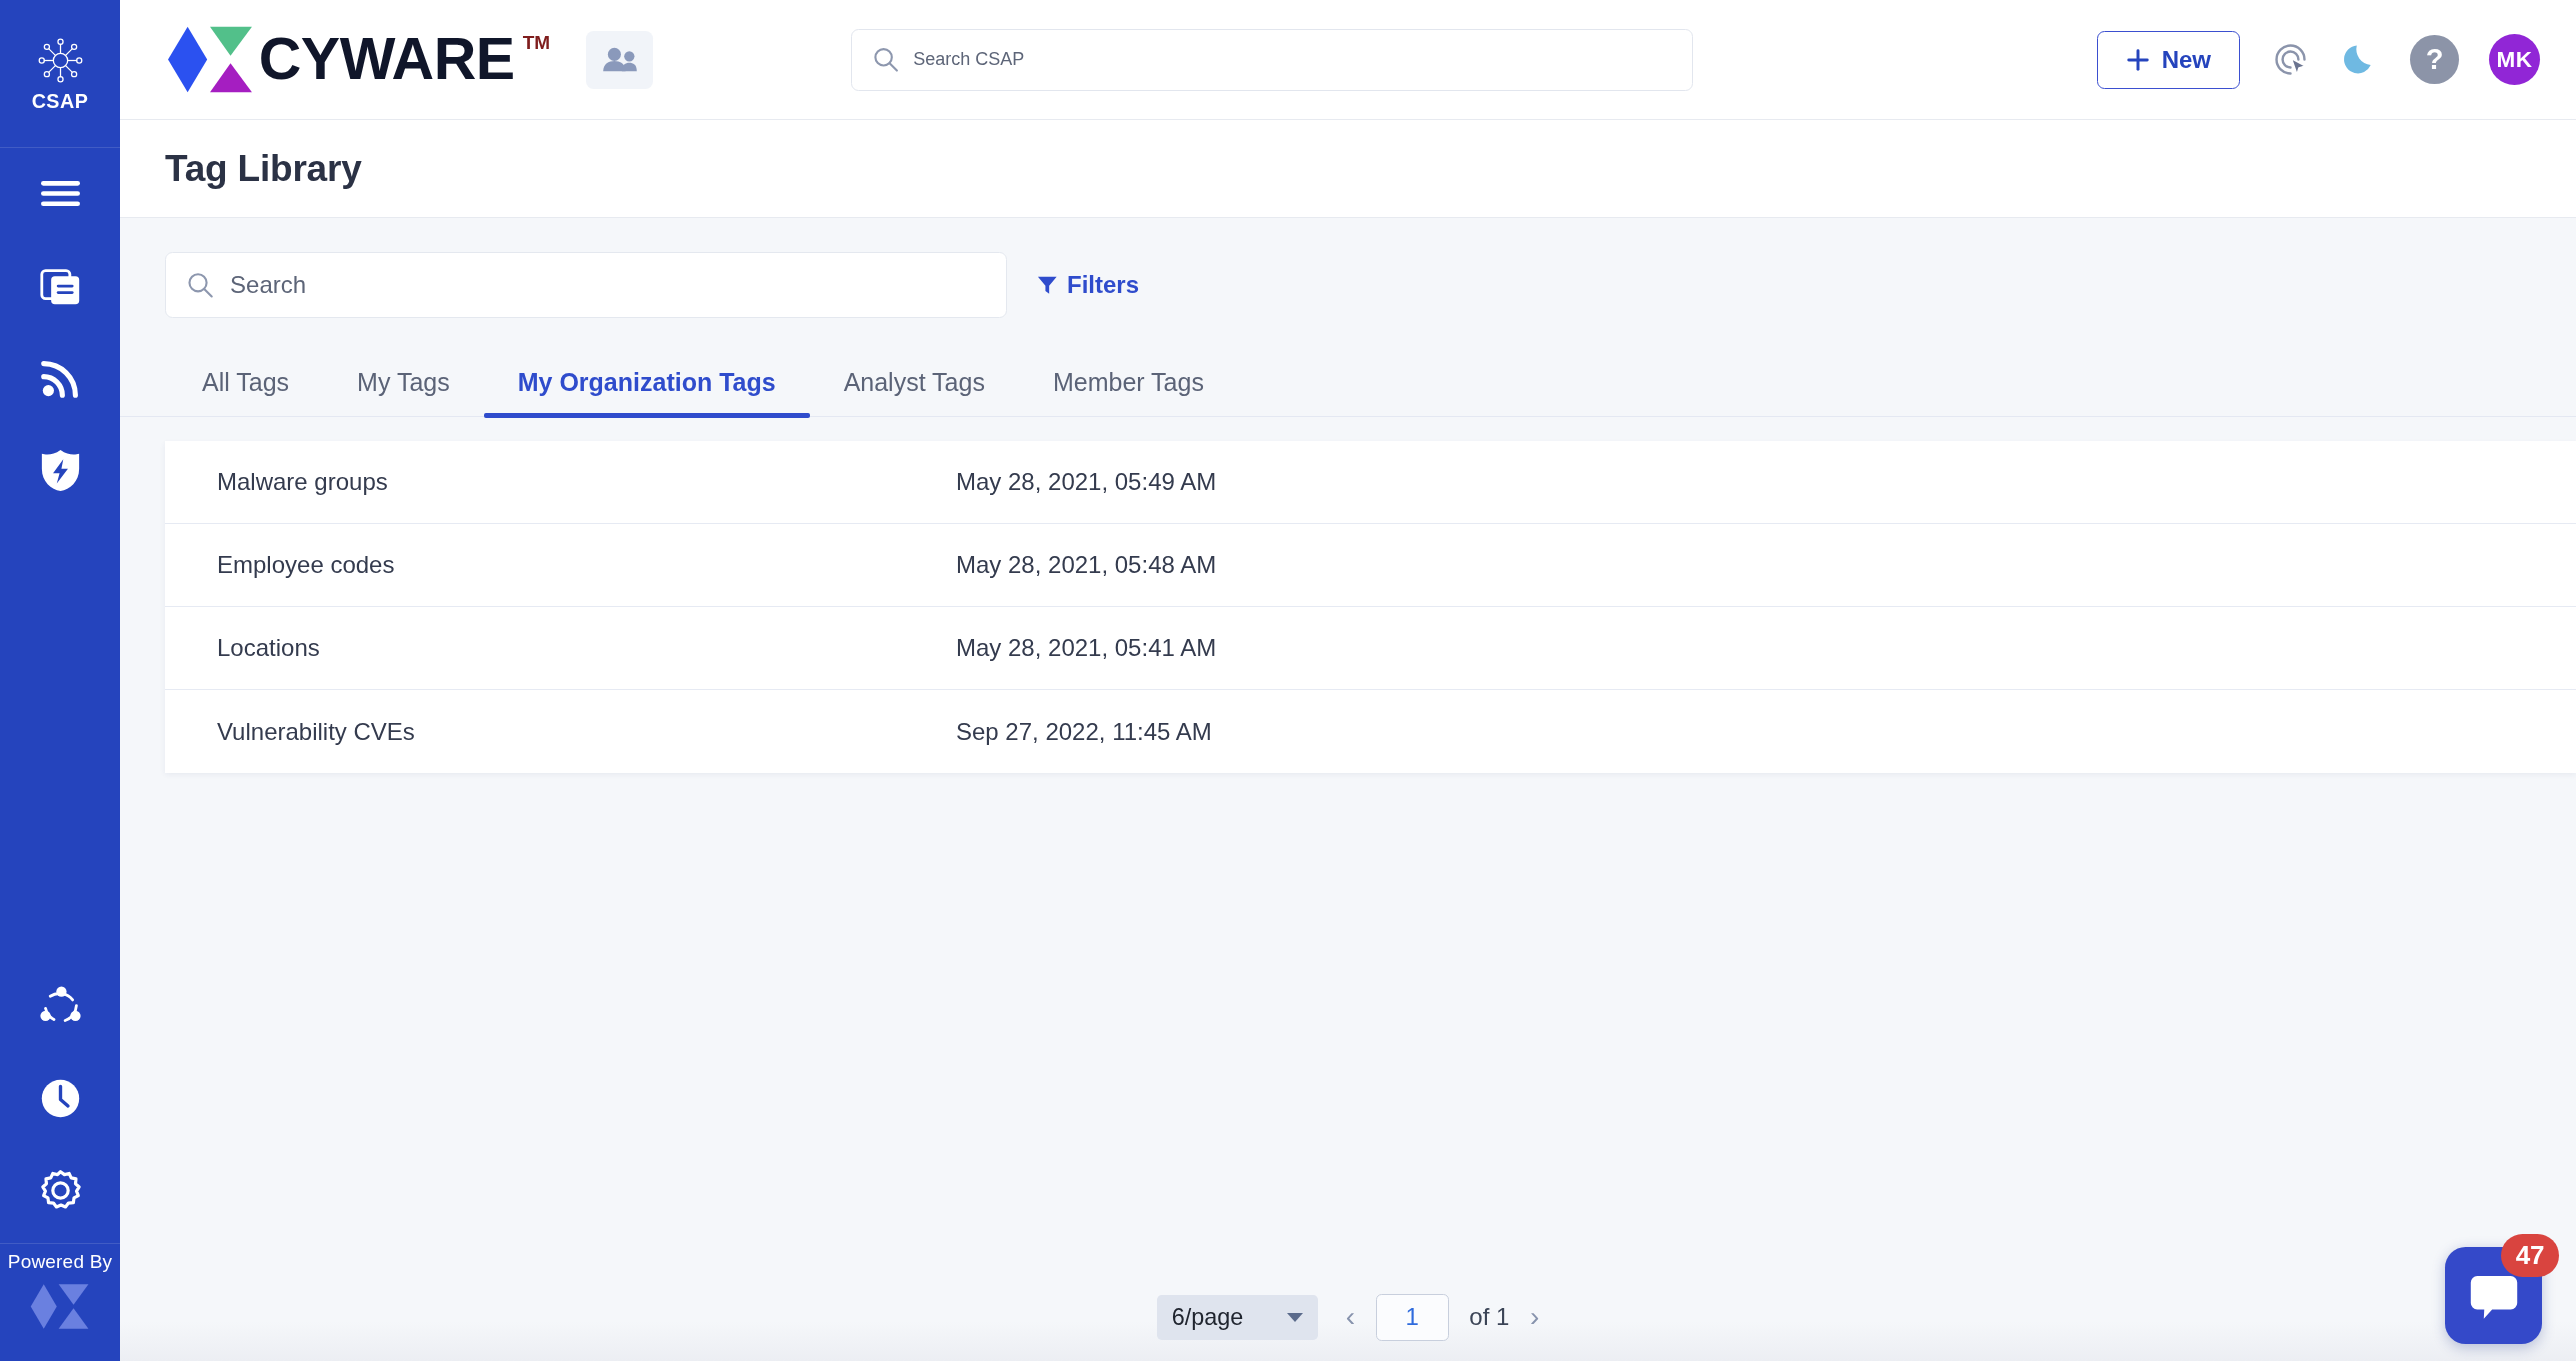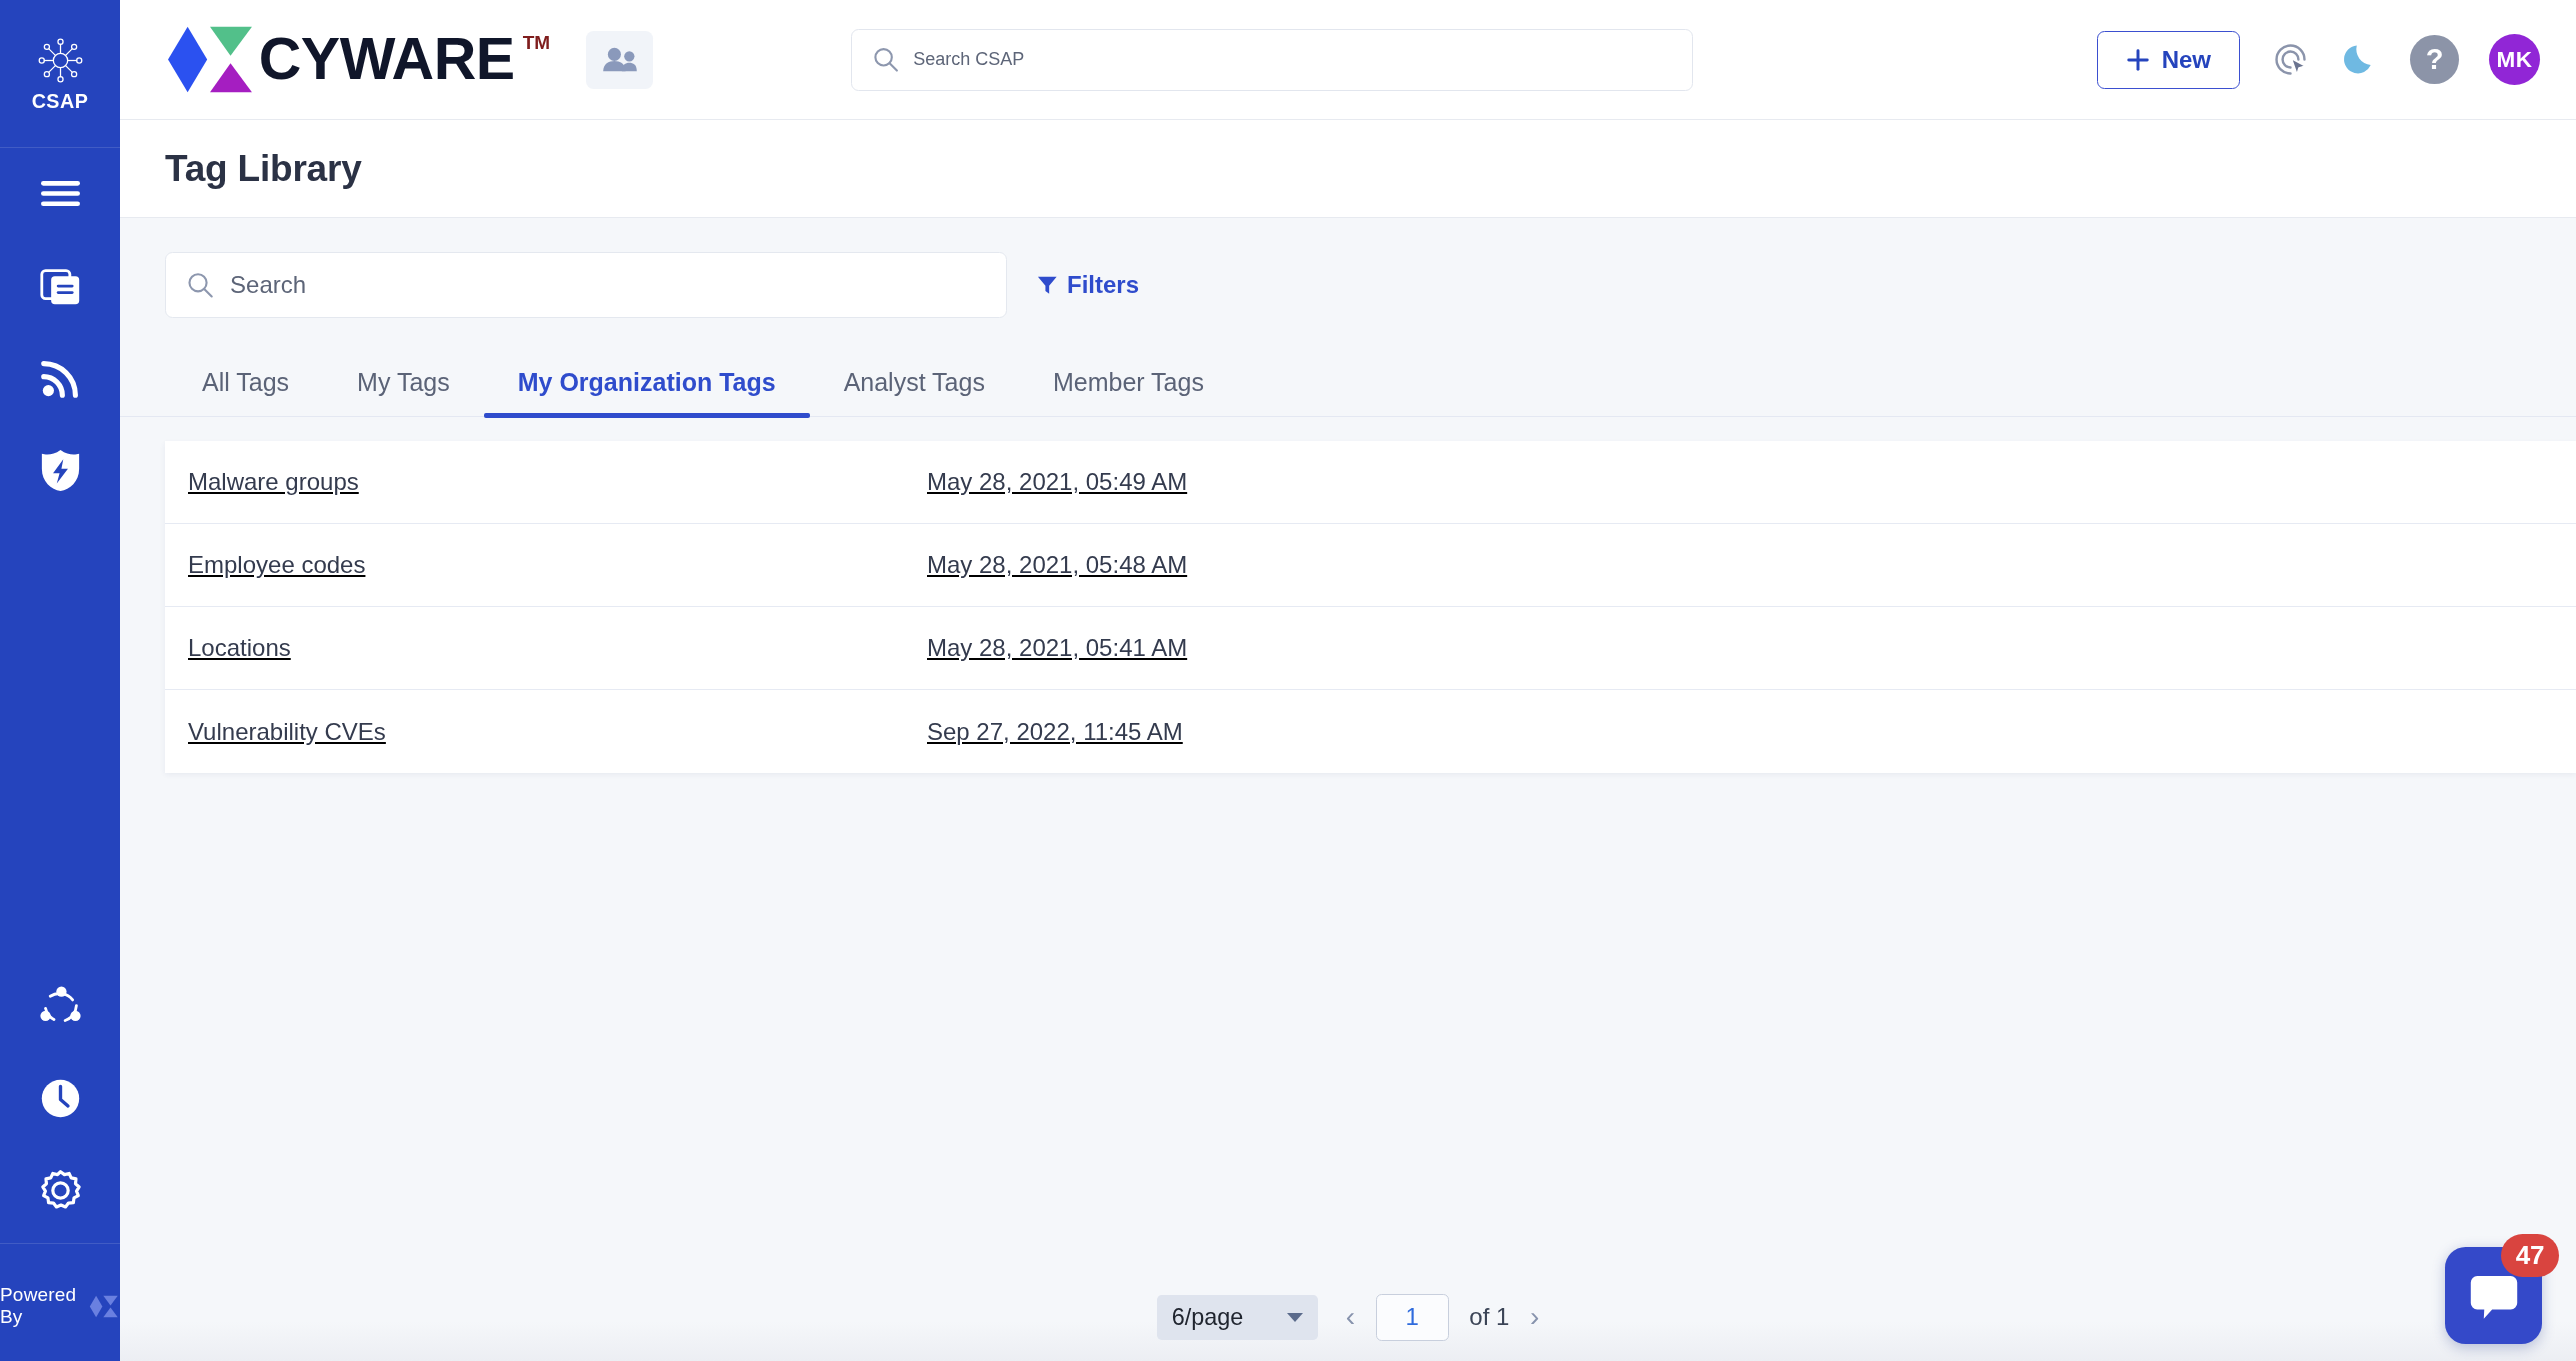--- a/index.html
+++ b/index.html
@@ -61,21 +61,21 @@
     align-items: center;
   }
   .powered {
     position: absolute;
     bottom: 0;
     left: 0;
     width: 100%;
     height: 118px;
     border-top: 1.9px solid rgba(255,255,255,0.13);
     display: flex;
-    flex-direction: row;
+    flex-direction: column;
     align-items: center;
     padding-top: 7px;
     gap: 11.2px;
   }
   .powered-label {
     color: #ffffff;
     font-size: 19px;
     font-weight: 500;
     letter-spacing: 0.2px;
   }
@@ -286,23 +286,22 @@
     margin-top: 24px;
     background: #fff;
     margin-left: 45px;
     box-shadow: 0 1.9px 5.6px rgba(40,60,110,0.07);
   }
   .table-row {
     display: flex;
     align-items: center;
     height: 83px;
     border-bottom: 0.9px solid #e6eaf3;
-    padding: 0 23px;
-    cursor: pointer;
-    text-decoration: underline;
+    padding: 0 52px;
+    cursor: pointer;
   }
   .table-row:last-child { border-bottom: 0; }
   .cell-name {
     font-size: 24px;
     color: #343b4e;
     width: 739px;
     flex: 0 0 739px;
   }
   .cell-date {
     font-size: 24px;

